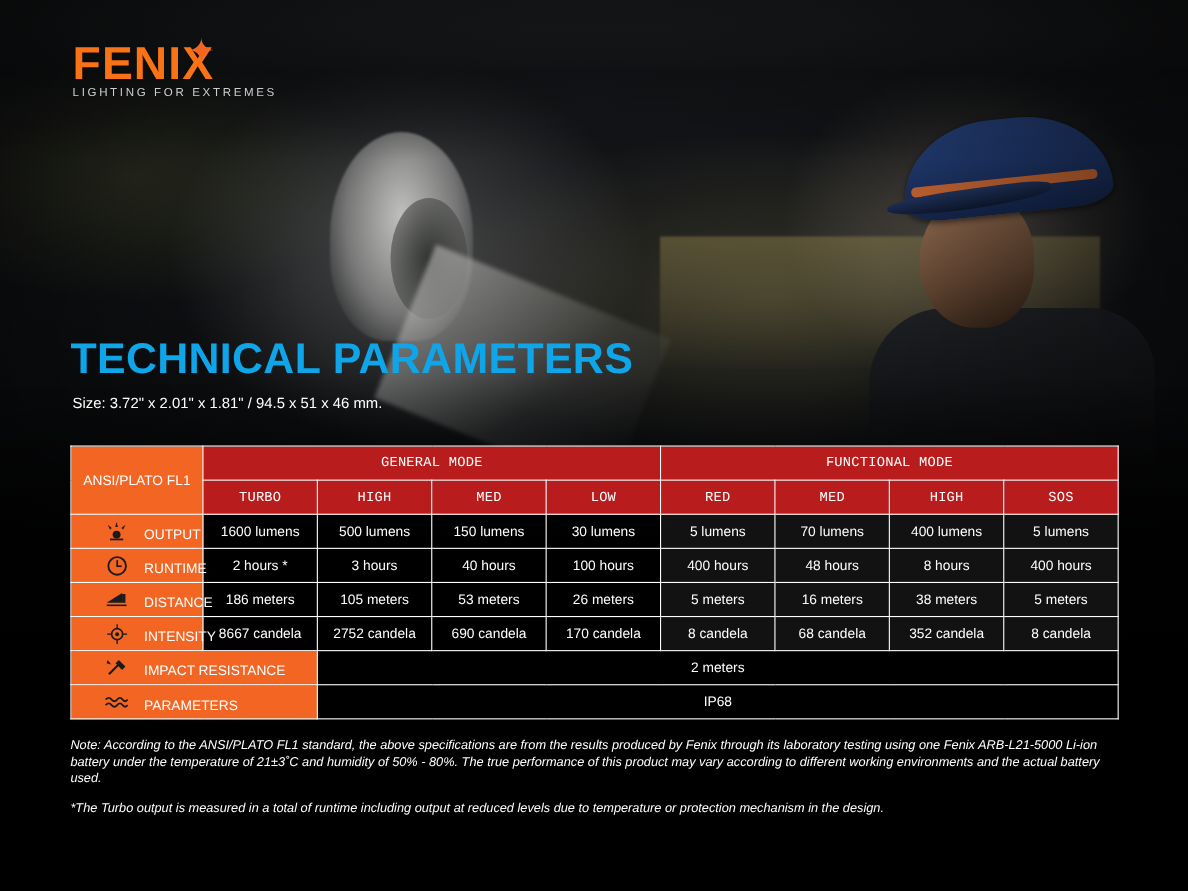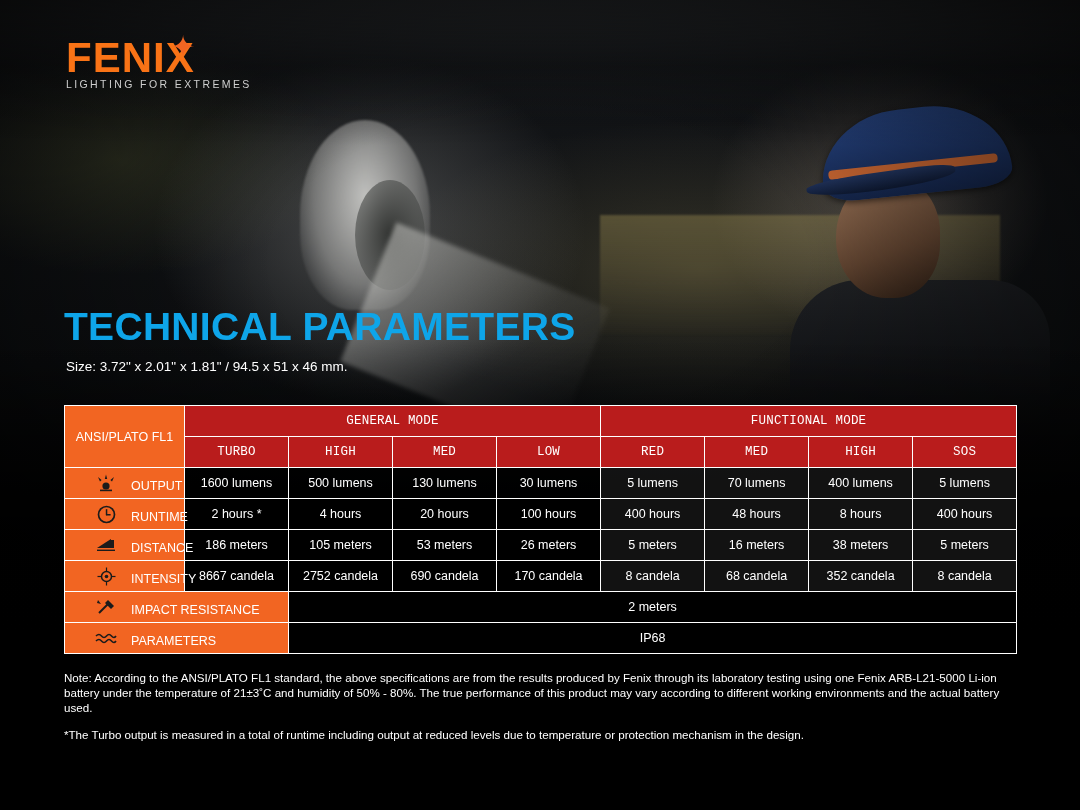--- a/index.html
+++ b/index.html
@@ -214,20 +214,21 @@
   .wide-cell { background: rgba(0,0,0,.55); }
 
   
   .notes {
     position: absolute;
     left: 64px; top: 670px;
     width: 950px;
     color: #ffffff;
     font-size: 11.6px;
     line-height: 15px;
+    font-style: italic;
   }
   .note-2 { margin-top: 12px; }
 </style>
 </head>
 <body>
 
 <div id="page">
 
   <div class="bg">
     <div class="bg-top-beam"></div>
@@ -296,21 +297,21 @@
                   <path d="M2 3 L5.6 6 L4 7.4 Z" fill="#1b1b1b"></path>
                   <path d="M18 3 L14.4 6 L16 7.4 Z" fill="#1b1b1b"></path>
                   <rect x="4" y="15.6" width="12" height="1.6" fill="#1b1b1b"></rect>
                 </svg>
               </span>
               <span>OUTPUT</span>
             </div>
           </td>
           <td class="data-dark">1600 lumens</td>
           <td class="data-dark">500 lumens</td>
-          <td class="data-dark">130 lumens</td>
+          <td class="data-dark">150 lumens</td>
           <td class="data-dark">30 lumens</td>
           <td class="data-func">5 lumens</td>
           <td class="data-func">70 lumens</td>
           <td class="data-func">400 lumens</td>
           <td class="data-func">5 lumens</td>
         </tr>
 
         <tr>
           <td class="row-label">
             <div class="lbl-inner">
@@ -318,22 +319,22 @@
                 <svg width="19" height="19" viewBox="0 0 19 19">
                   <circle cx="9.5" cy="9.5" r="8" fill="none" stroke="#1b1b1b" stroke-width="1.7"></circle>
                   <rect x="8.8" y="4.2" width="1.5" height="6" fill="#1b1b1b"></rect>
                   <rect x="9" y="9" width="4.6" height="1.5" fill="#1b1b1b"></rect>
                 </svg>
               </span>
               <span>RUNTIME</span>
             </div>
           </td>
           <td class="data-dark">2 hours *</td>
-          <td class="data-dark">4 hours</td>
-          <td class="data-dark">20 hours</td>
+          <td class="data-dark">3 hours</td>
+          <td class="data-dark">40 hours</td>
           <td class="data-dark">100 hours</td>
           <td class="data-func">400 hours</td>
           <td class="data-func">48 hours</td>
           <td class="data-func">8 hours</td>
           <td class="data-func">400 hours</td>
         </tr>
 
         <tr>
           <td class="row-label">
             <div class="lbl-inner">

